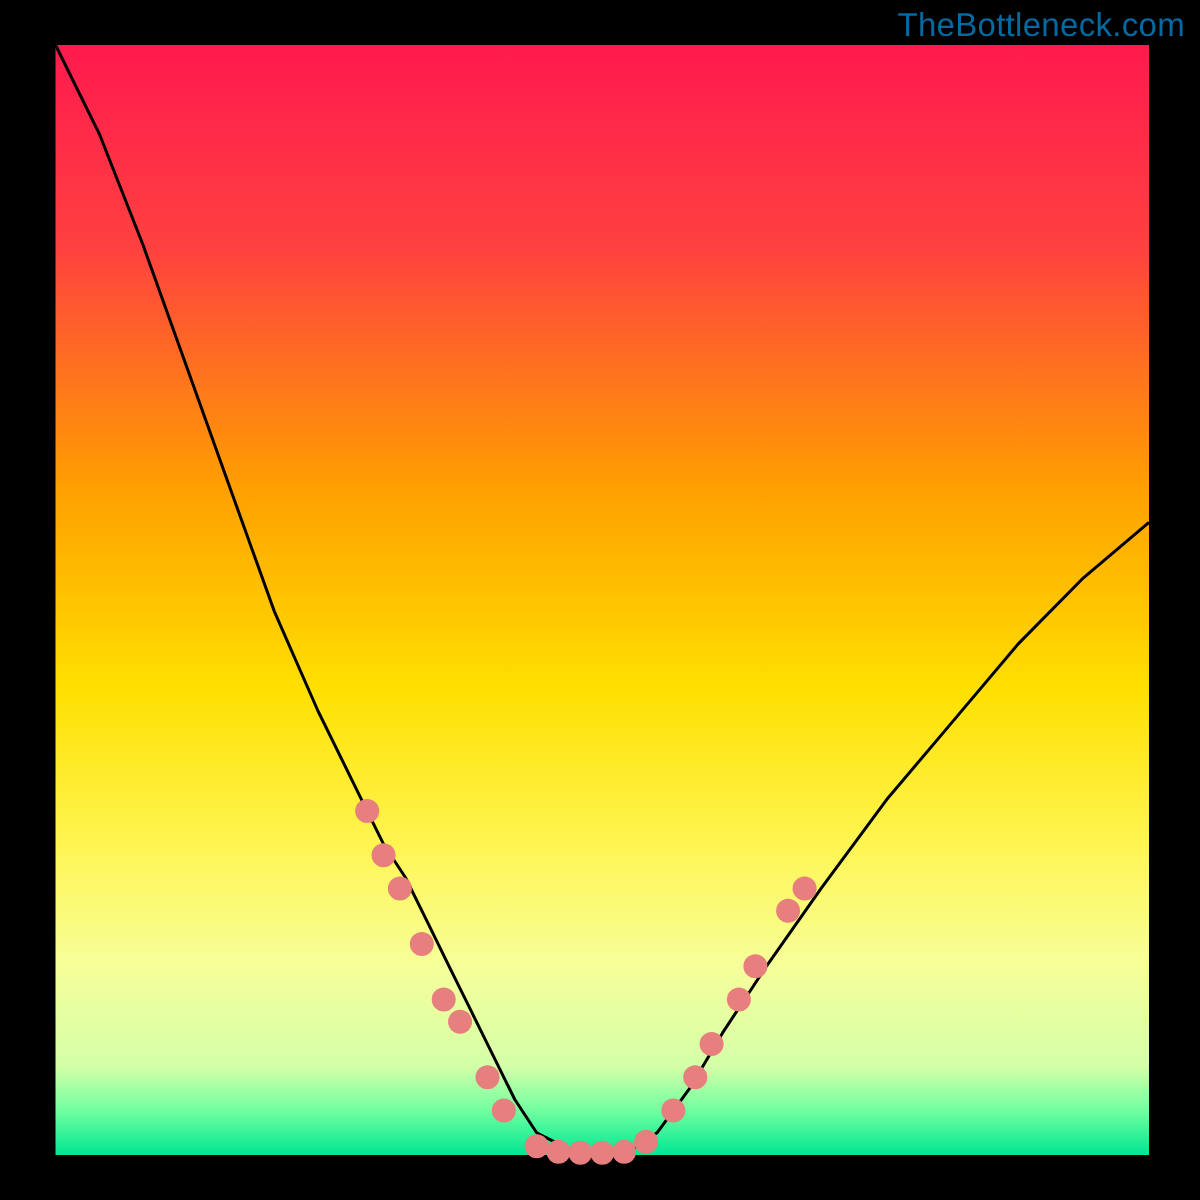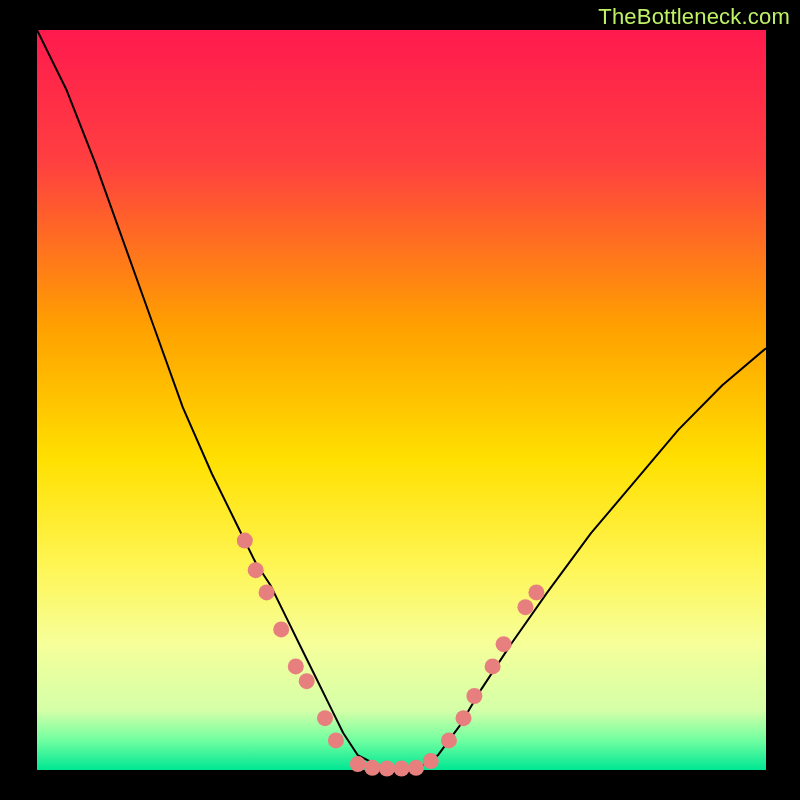--- a/index.html
+++ b/index.html
@@ -16,21 +16,21 @@
     left: 0;
     top: 0;
     width: 800px;
     height: 800px;
     background: #000;
   }
   .watermark {
     position: absolute;
     top: 4px;
     right: 10px;
-    color: #bef264;
+    color: #0369a1;
     font-size: 22px;
     font-weight: 500;
     letter-spacing: 0.2px;
     z-index: 5;
   }
   svg {
     position: absolute;
     left: 0;
     top: 0;
   }

